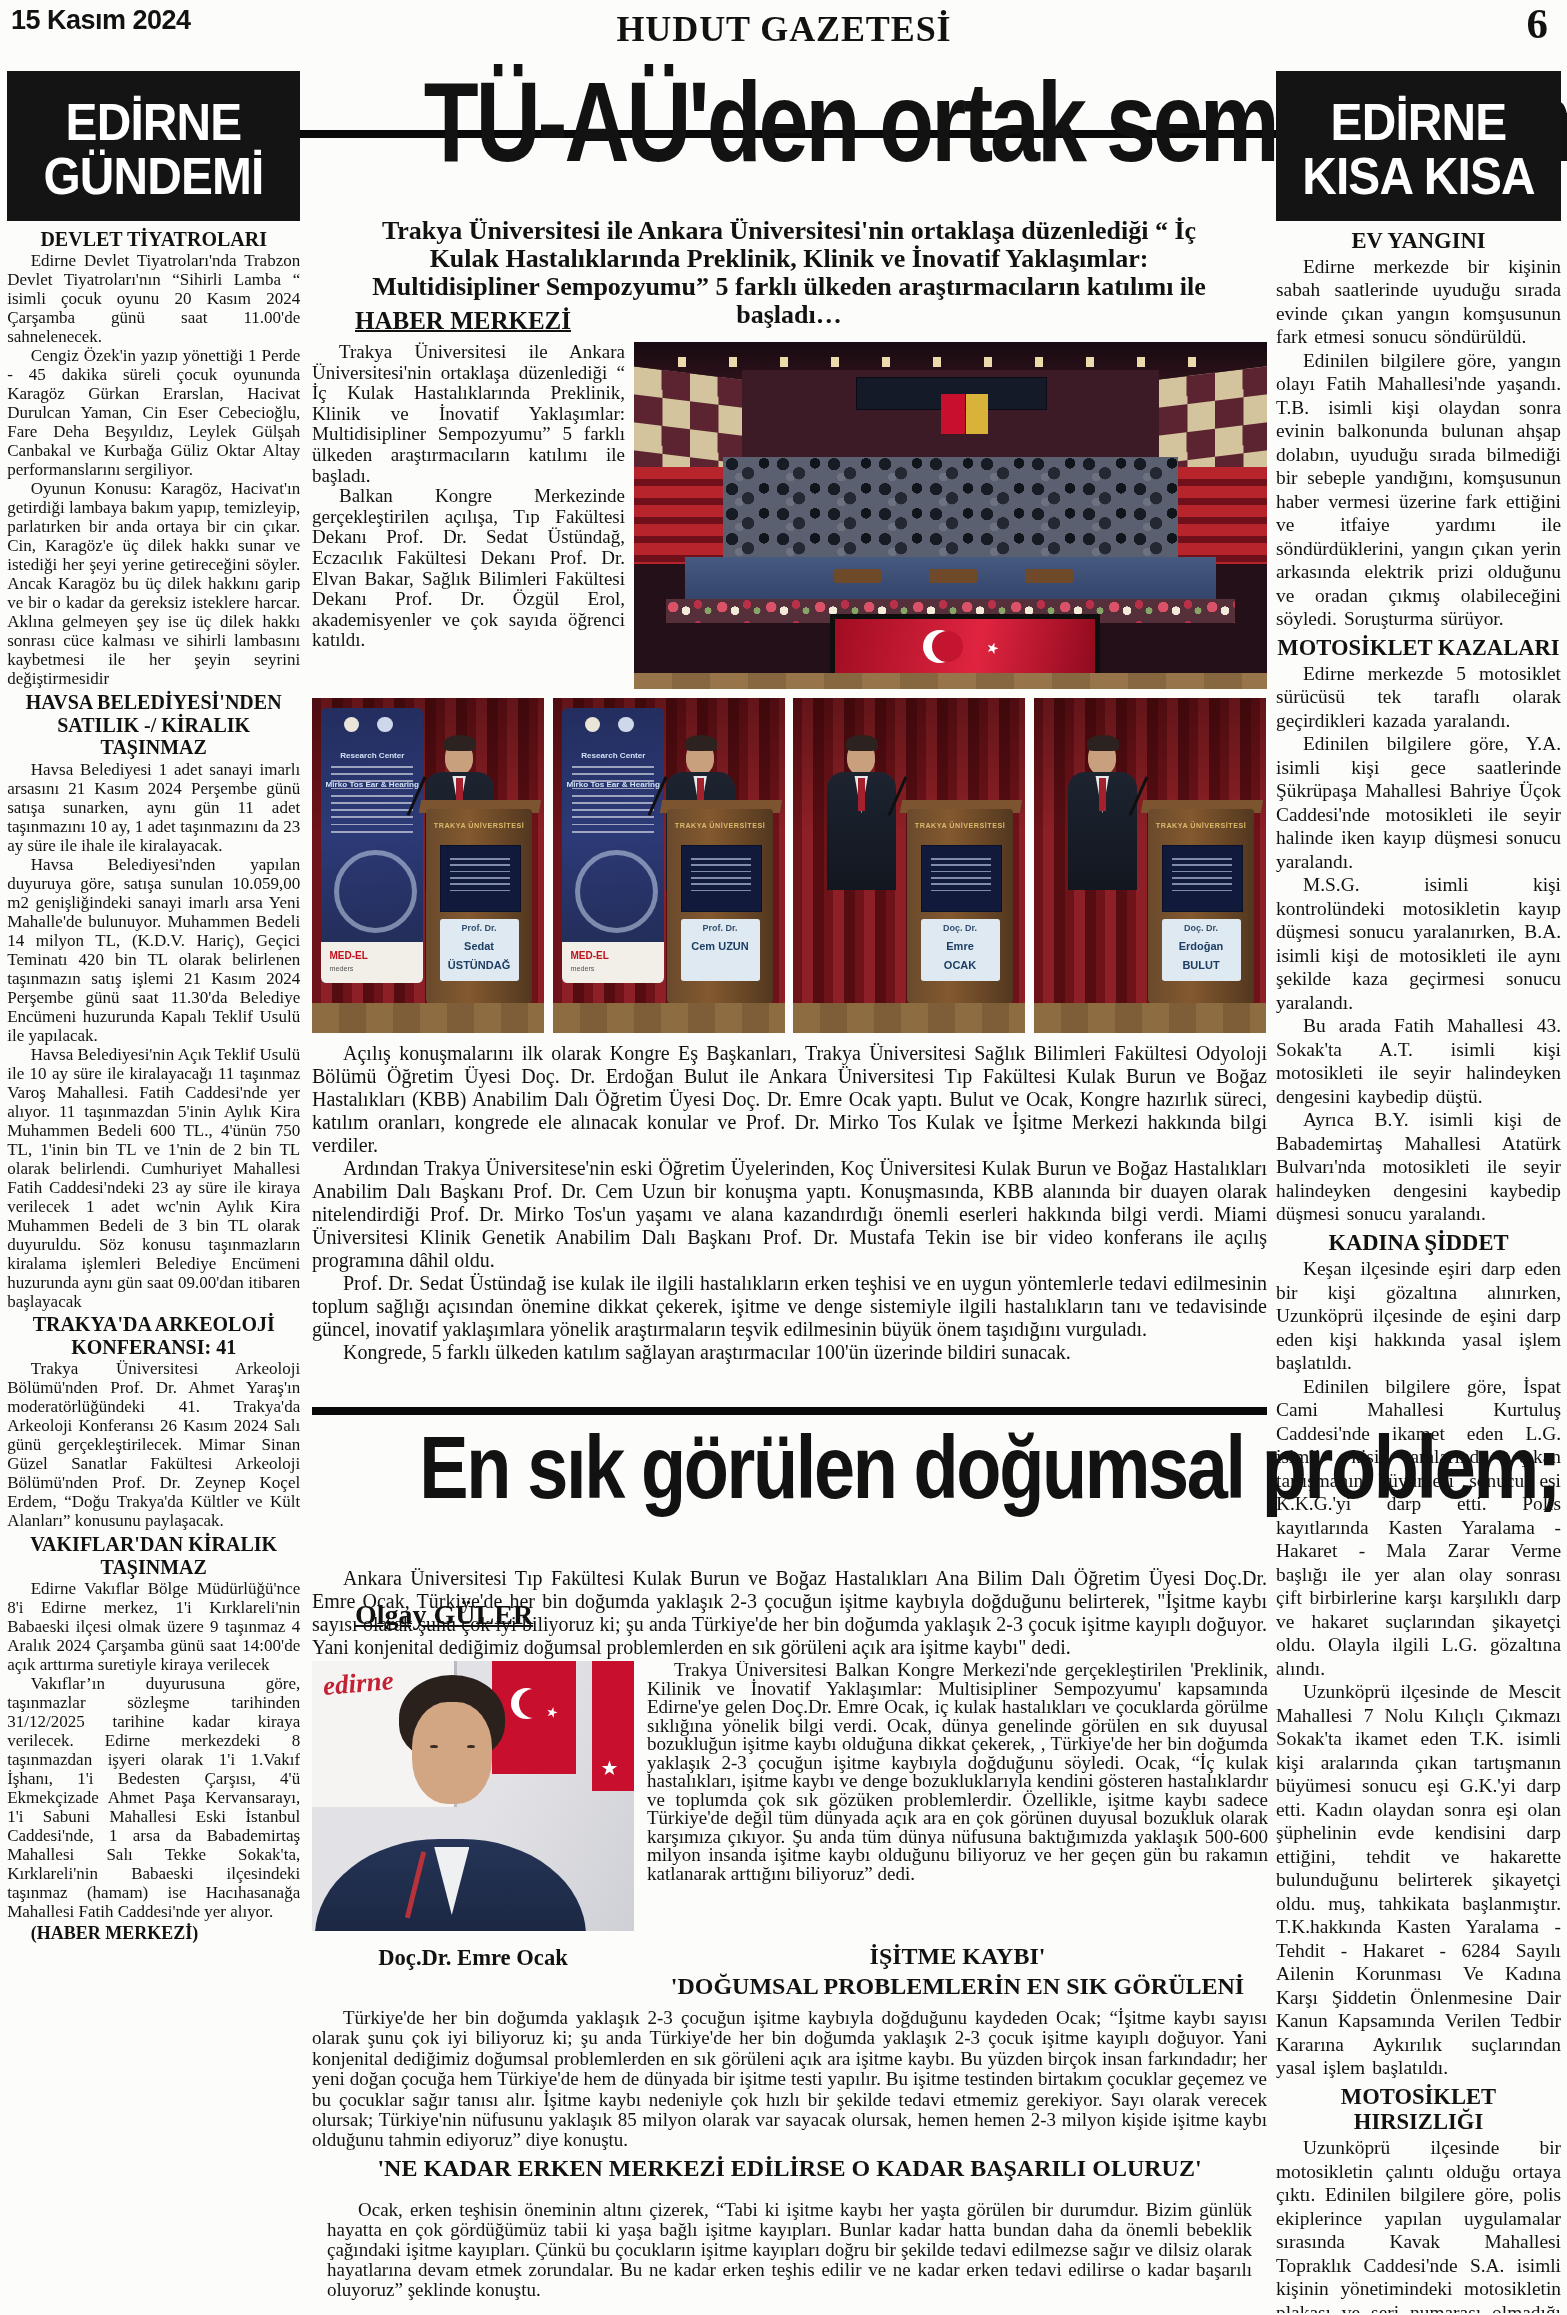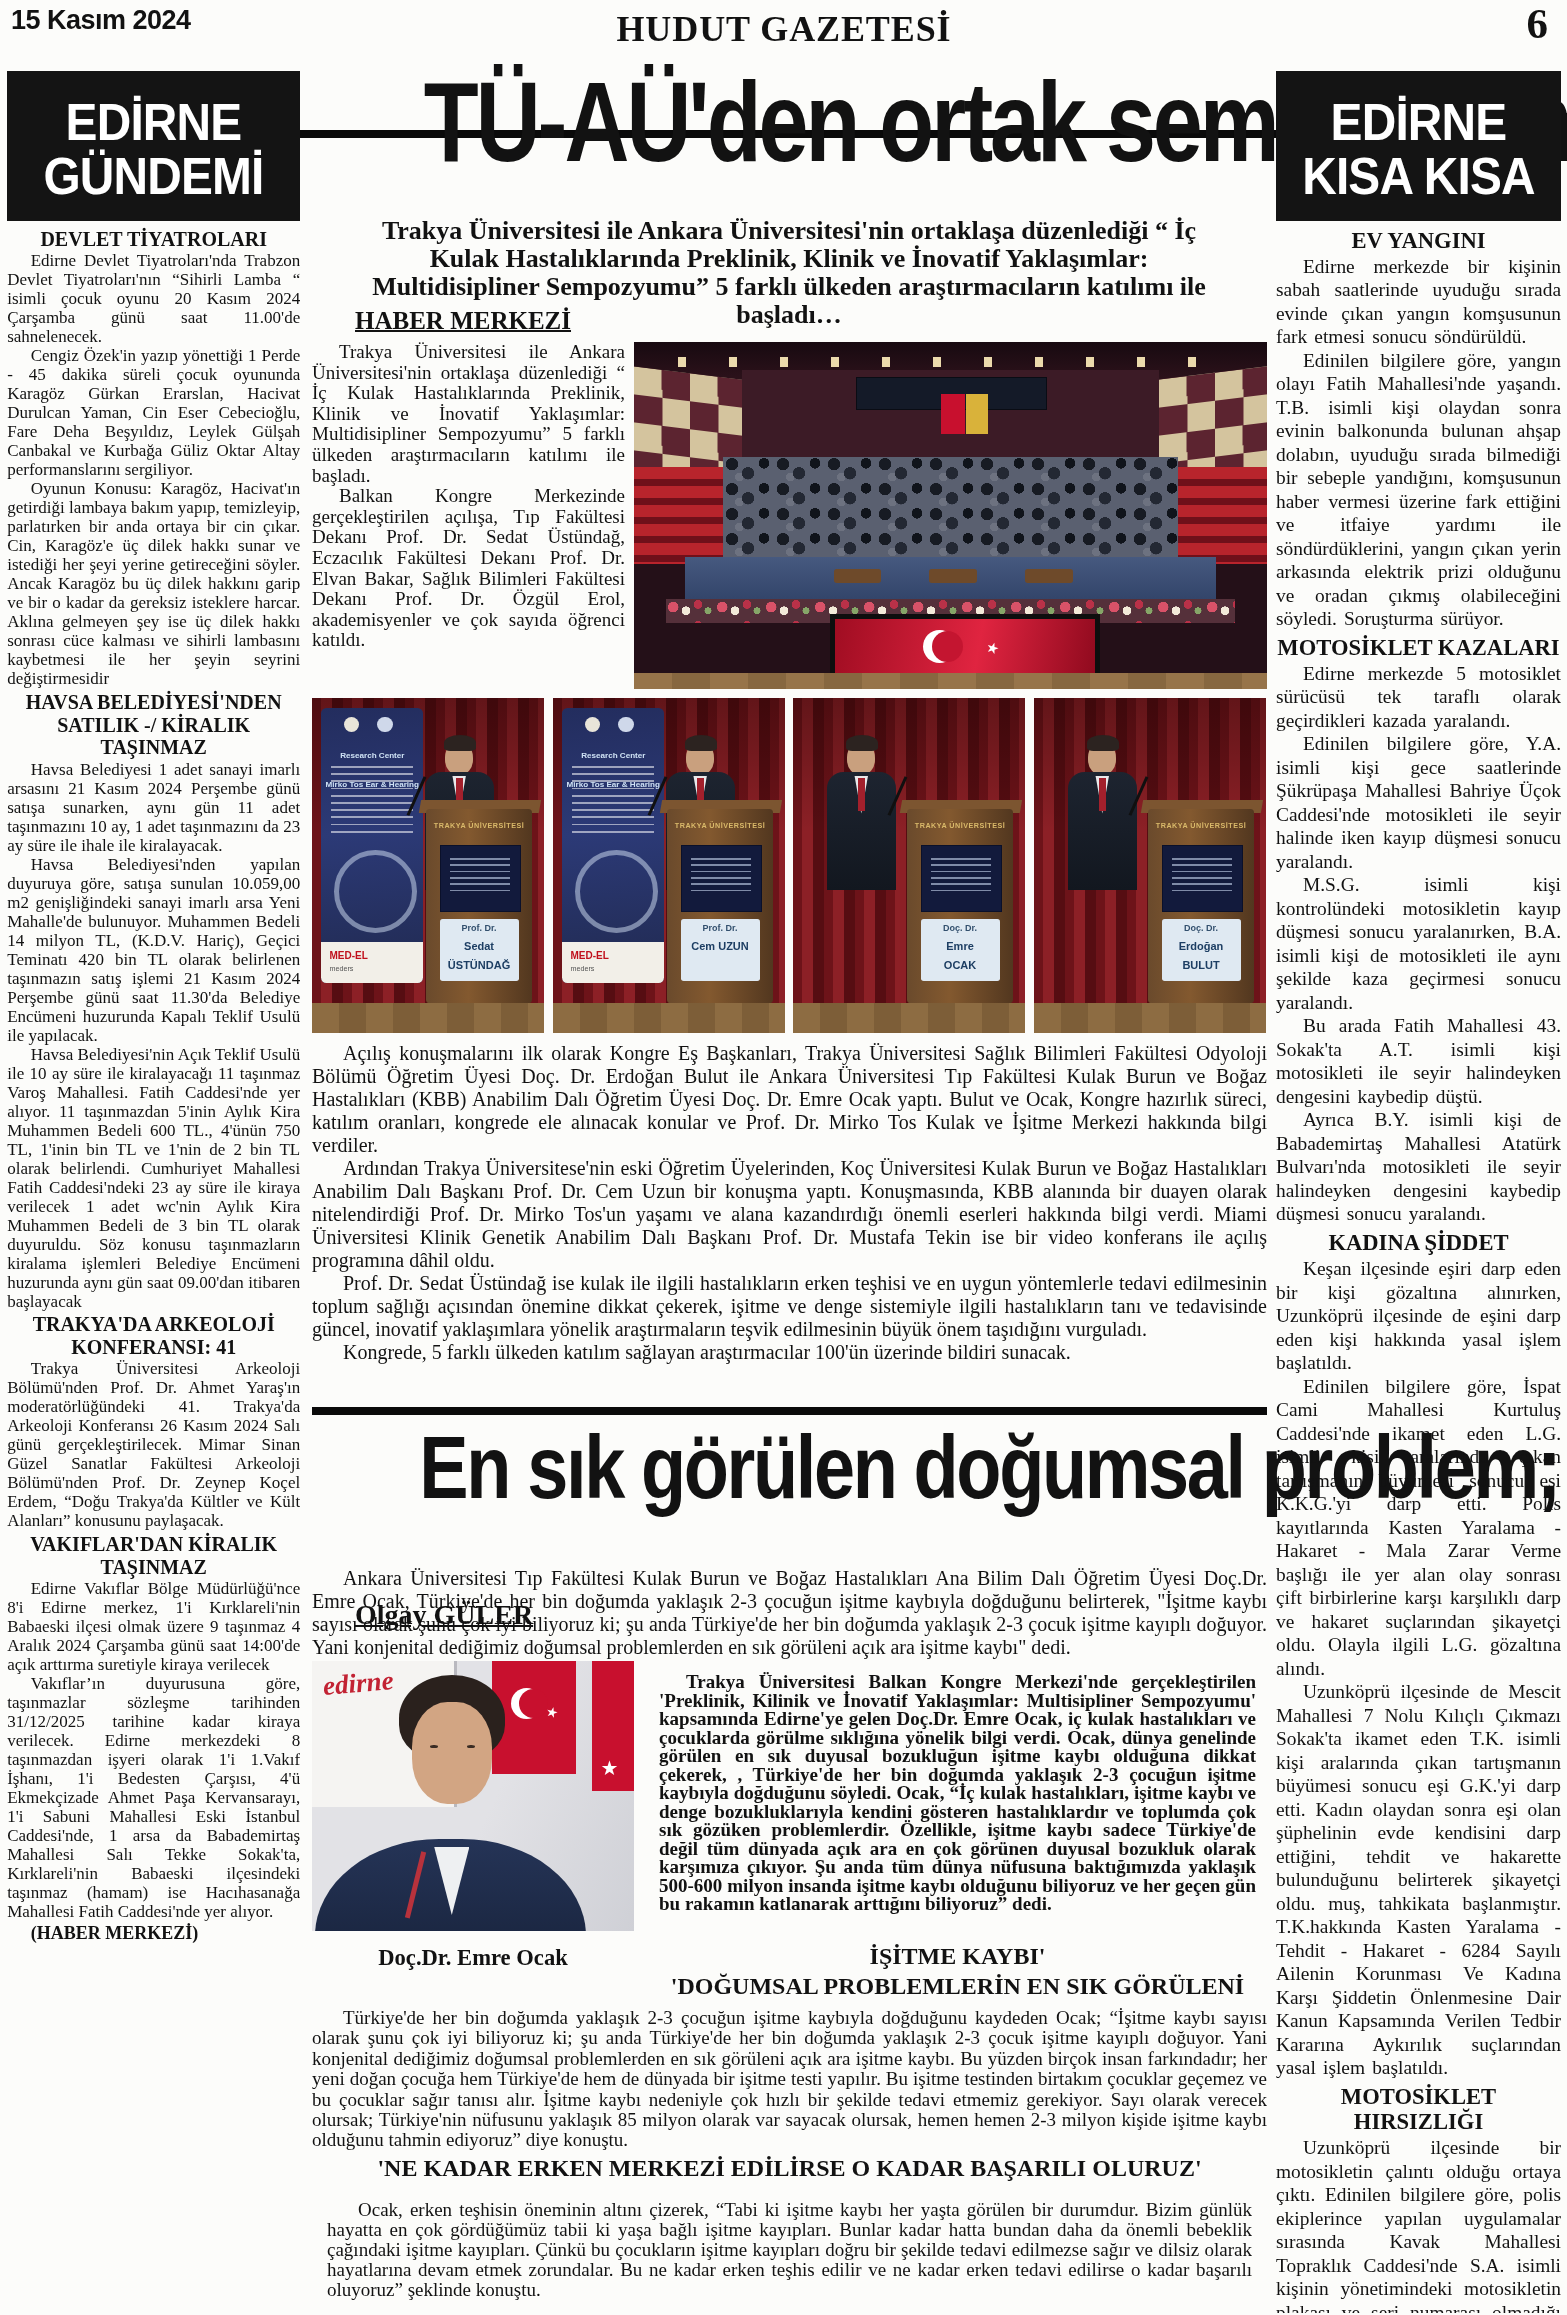--- a/index.html
+++ b/index.html
@@ -38,21 +38,21 @@
   .a1-body p{margin:0;text-indent:31px;}
   .divider{left:0;top:1353px;width:955px;height:8.1px;background:#0a0a0a;}
   .a2-headline{left:0;top:1364px;width:100%;text-align:center;}
   .a2-headline span{display:inline-block;font:700 84px/101px "Liberation Sans",sans-serif;
                     letter-spacing:-2.7px;transform:scaleX(.88) scaleY(1.05);white-space:nowrap;}
   .a2-byline{left:43px;top:1547px;font-size:28px;}
   .a2-lead{left:0;top:1513px;width:955px;font:20px/23px "Liberation Serif",serif;text-align:justify;}
   .a2-lead p{margin:0;text-indent:31px;}
   .a2-side{left:335px;top:1607px;width:621px;height:279px;font:19px/18.5px "Liberation Serif",serif;
            text-align:justify;overflow:hidden;}
-  .a2-side p{margin:12px;text-indent:27px;font-weight:bold;}
+  .a2-side p{margin:0;text-indent:27px;}
   .a2-caption{left:0;top:1891px;width:322px;text-align:center;font:bold 22.6px/25px "Liberation Serif",serif;}
   .a2-sub1{left:335px;top:1887px;width:621px;text-align:center;font:bold 24px/30px "Liberation Serif",serif;}
   .a2-p1{left:0;top:1954px;width:955px;font:19px/20.4px "Liberation Serif",serif;text-align:justify;}
   .a2-p1 p{margin:0;text-indent:31px;}
   .a2-sub2{left:0;top:2101px;width:955px;text-align:center;font:bold 24px/27px "Liberation Serif",serif;}
   .a2-p2{left:0;top:2131px;width:955px;font:19px/20px "Liberation Serif",serif;text-align:justify;}
   .a2-p2 p{margin:15px;text-indent:31px;}
   
   .photo-main{left:322px;top:288px;width:633px;height:347px;background:#241018;overflow:hidden;}
   .photo-main *{position:absolute;}

